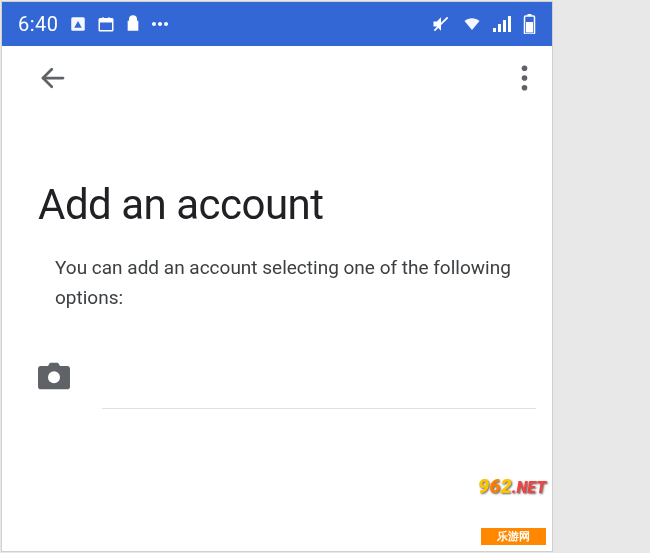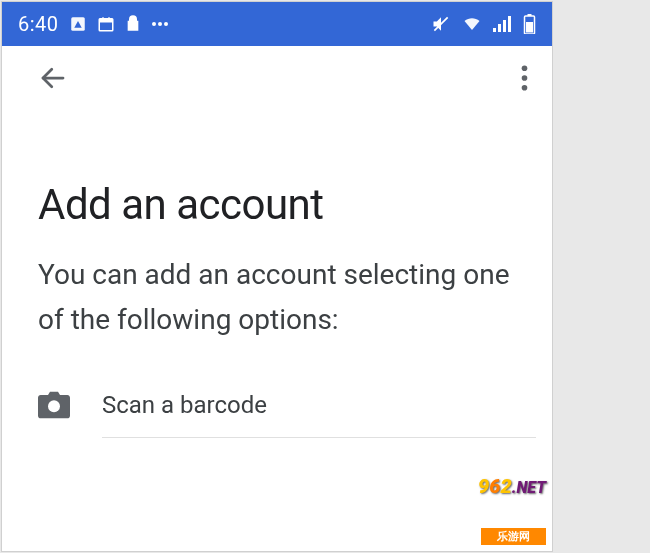--- a/index.html
+++ b/index.html
@@ -78,25 +78,26 @@
       padding: 70px 16px 0 36px;
     }
     .title {
       font-size: 42px;
       font-weight: 400;
       color: #202124;
       margin-bottom: 24px;
       letter-spacing: -0.5px;
     }
     .subtitle {
-      font-size: 28px;
+      font-size: 19px;
       color: #3c4043;
       line-height: 1.6;
       margin-bottom: 30px;
       font-weight: 400;
+      margin-left: 17px;
     }
     .option-list {
       margin-left: 0;
     }
     .option-item {
       display: flex;
       align-items: center;
       padding: 18px 0;
       cursor: pointer;
     }
@@ -138,21 +139,21 @@
       color: #ffffff;
       background: #ff8800;
       padding: 1px 16px;
       display: inline-block;
       font-weight: bold;
       margin-top: 32px;
     }
     .wm-9 { color: #ffc400; }
     .wm-6 { color: #ff7e00; }
     .wm-2 { color: #ffc400; }
-    .wm-net { color: #701a75; font-size: 16px; }
+    .wm-net { color: #ef4444; font-size: 16px; }
   </style>
 </head>
 <body>
 
 <div class="frame">
   <div class="status-bar">
     <div class="status-left">
       <span class="clock">6:40</span>
       <span class="status-icon">
         <svg width="18" height="18" viewBox="0 0 24 24" fill="#fff">
@@ -233,21 +234,20 @@
     <p class="subtitle">You can add an account selecting one of the following options:</p>
 
     <div class="option-list">
       <div class="option-item">
         <span class="option-icon">
           <svg width="32" height="28" viewBox="0 0 24 20" fill="#5f6368">
               <path d="M9 0 L15 0 L16.5 2.5 L22 2.5 C23.1 2.5 24 3.4 24 4.5 L24 18 C24 19.1 23.1 20 22 20 L2 20 C0.9 20 0 19.1 0 18 L0 4.5 C0 3.4 0.9 2.5 2 2.5 L7.5 2.5 Z"></path>
               <circle cx="12" cy="11" r="4.5" fill="#ffffff"></circle>
             </svg>
         </span>
-        <span class="option-label">Scan a barcode</span>
       </div>
       <div class="divider"></div>
     </div>
   </div>
 
   <div class="watermark">
     <div class="wm-top">
       <span class="wm-9">9</span><span class="wm-6">6</span><span class="wm-2">2</span><span class="wm-net">.NET</span>
     </div>
     <div class="wm-bottom">乐游网</div>

